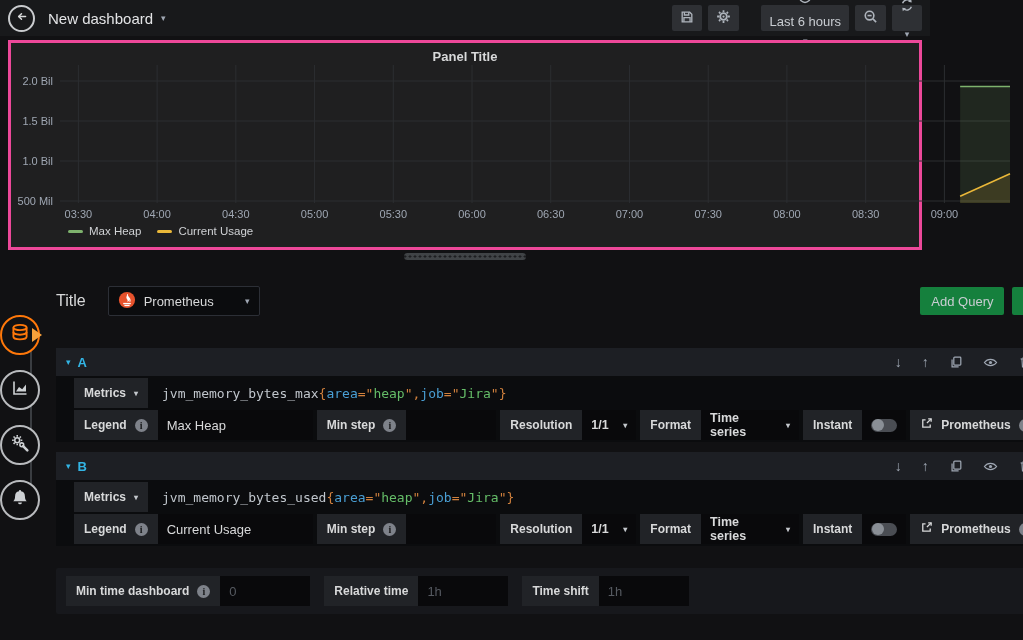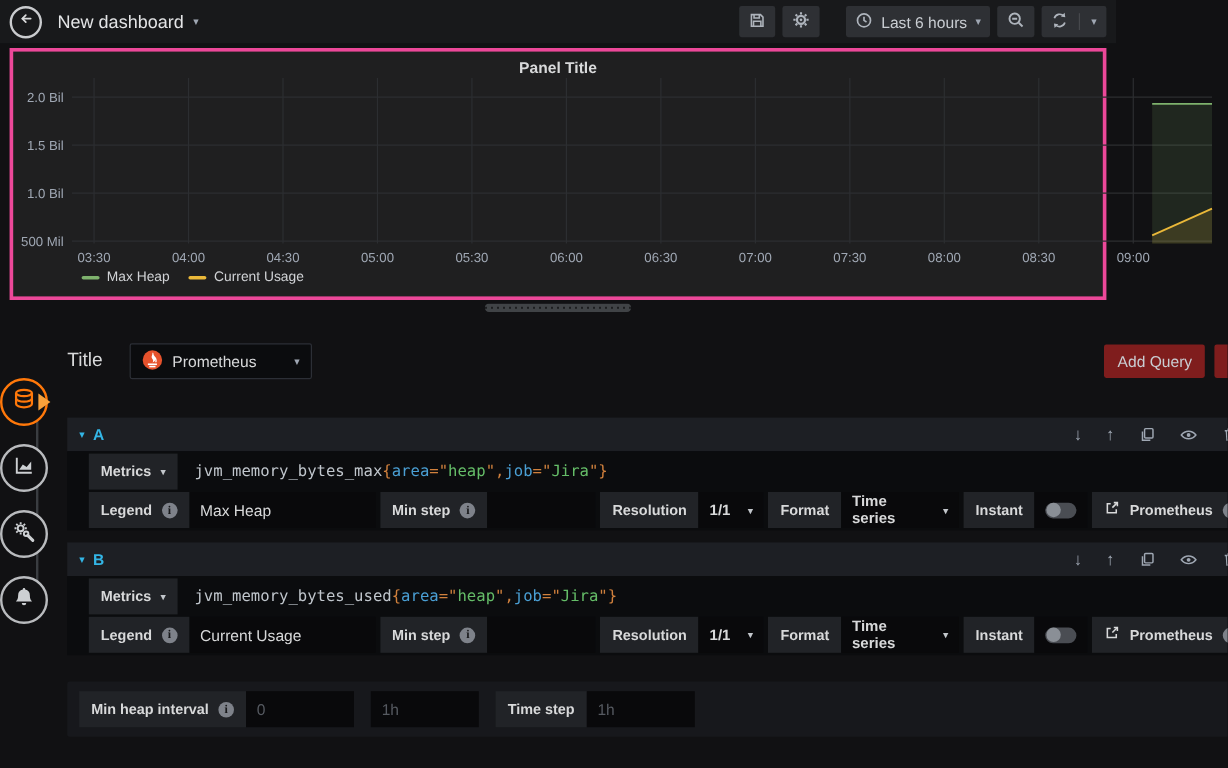--- a/index.html
+++ b/index.html
@@ -9,21 +9,21 @@
 
   
   .navbar { height:36px; background:#18191b; display:flex; align-items:center; padding:0 8px; }
   .back-btn { width:27px; height:27px; border:2px solid #c9cbce; border-radius:50%;
               display:flex; align-items:center; justify-content:center; color:#d8d9da; cursor:pointer; }
   .nav-title { margin-left:13px; font-size:15px; font-weight:500; color:#e3e4e6; }
   .nav-caret { margin-left:8px; font-size:9px; color:#9fa7b3; }
   .spacer { flex:1; }
   .nav-btn { height:26px; min-width:30px; background:#2e3034; border:none; border-radius:2px;
              display:flex; align-items:center; justify-content:center; gap:7px; color:#aeb4bc;
-             margin-left:6px; padding:0 8px; font-size:13px; font-family:inherit; cursor:pointer; }
+             margin-left:6px; padding:0 8px; font-size:13px; font-family:inherit; cursor:pointer;flex-direction:column; }
   .nav-gap { width:16px; }
   .time-btn span.t { color:#c9cdd2; font-weight:500; }
   .split-div { width:1px; height:14px; background:#46484c; margin:0 2px; }
   .caret-sm { font-size:9px; color:#9fa7b3; }
 
   
   .panel { margin:4px 8px 0; height:210px; background:#1f1f20; border:3px solid #ec4899; position:relative; }
   .panel-title { text-align:center; font-size:13px; font-weight:700; color:#d8d9da; padding-top:6px; height:20px; cursor:pointer; }
   #chart-svg { display:block; margin-top:0; }
   .chart-legend { margin:0 0 0 57px; display:flex; gap:16px; align-items:center; }
@@ -50,21 +50,21 @@
   .content { flex:1; padding:21px 8px 0 16px; }
 
   
   .q-header { display:flex; align-items:center; height:30px; margin-bottom:32px; }
   .q-title { font-size:16px; font-weight:500; color:#d8d9da; margin-right:22px; }
   .ds-picker { width:152px; height:30px; background:#0b0c0e; border:1px solid #2c2f36; border-radius:2px;
                display:flex; align-items:center; gap:8px; padding:0 9px; font-size:13px; font-weight:500;
                color:#d8d9da; cursor:pointer; }
   .ds-picker .caret-sm { margin-left:auto; }
   .hdr-btns { margin-left:auto; display:flex; }
-  .hdr-btn { height:28px; background:#7f1d1d; border:none; border-radius:2px; color:#c9cdd2;
+  .hdr-btn { height:28px; background:#15803d; border:none; border-radius:2px; color:#c9cdd2;
              font-size:13px; font-family:inherit; font-weight:500; padding:0 11px; margin-left:8px; cursor:pointer; }
 
   
   .query-card { margin-bottom:10px; }
   .qc-head { height:28px; background:#1d1f24; display:flex; align-items:center; padding:0 10px; cursor:pointer; }
   .qc-caret { color:#33b5e5; font-size:9px; margin-right:7px; }
   .qc-letter { color:#33b5e5; font-size:13px; font-weight:700; }
   .qc-icons { margin-left:auto; display:flex; align-items:center; gap:20px; color:#9fa7b3; }
   .qicon { cursor:pointer; display:flex; align-items:center; font-size:14px; font-weight:700; }
   .qc-body { background:#0b0c0e; padding:2px 0 2px 18px; }
@@ -476,31 +476,34 @@
               <span>Prometheus</span>
               <span class="info">i</span>
             </div>
           </div>
         </div>
       </div>
 
       <div class="bottom-card">
         <div class="group">
           <div class="chip">
-            <span>Min heap interval</span>
+            <span>Min time dashboard</span>
               <span class="info">i</span>
           </div>
           <input class="opt-input w-small" placeholder="0" style="">
-        </div>
-        <div class="group">
-          <input class="opt-input w-small" placeholder="1h" style="">
         </div>
         <div class="group">
           <div class="chip">
-              <span>Time step</span>
+              <span>Relative time</span>
+            </div>
+          <input class="opt-input w-small" placeholder="1h" style="">
+        </div>
+        <div class="group">
+          <div class="chip">
+              <span>Time shift</span>
             </div>
           <input class="opt-input w-small" placeholder="1h" style="">
         </div>
       </div>
 
     </div>
   </div>
 </div>
 
 </body></html>

